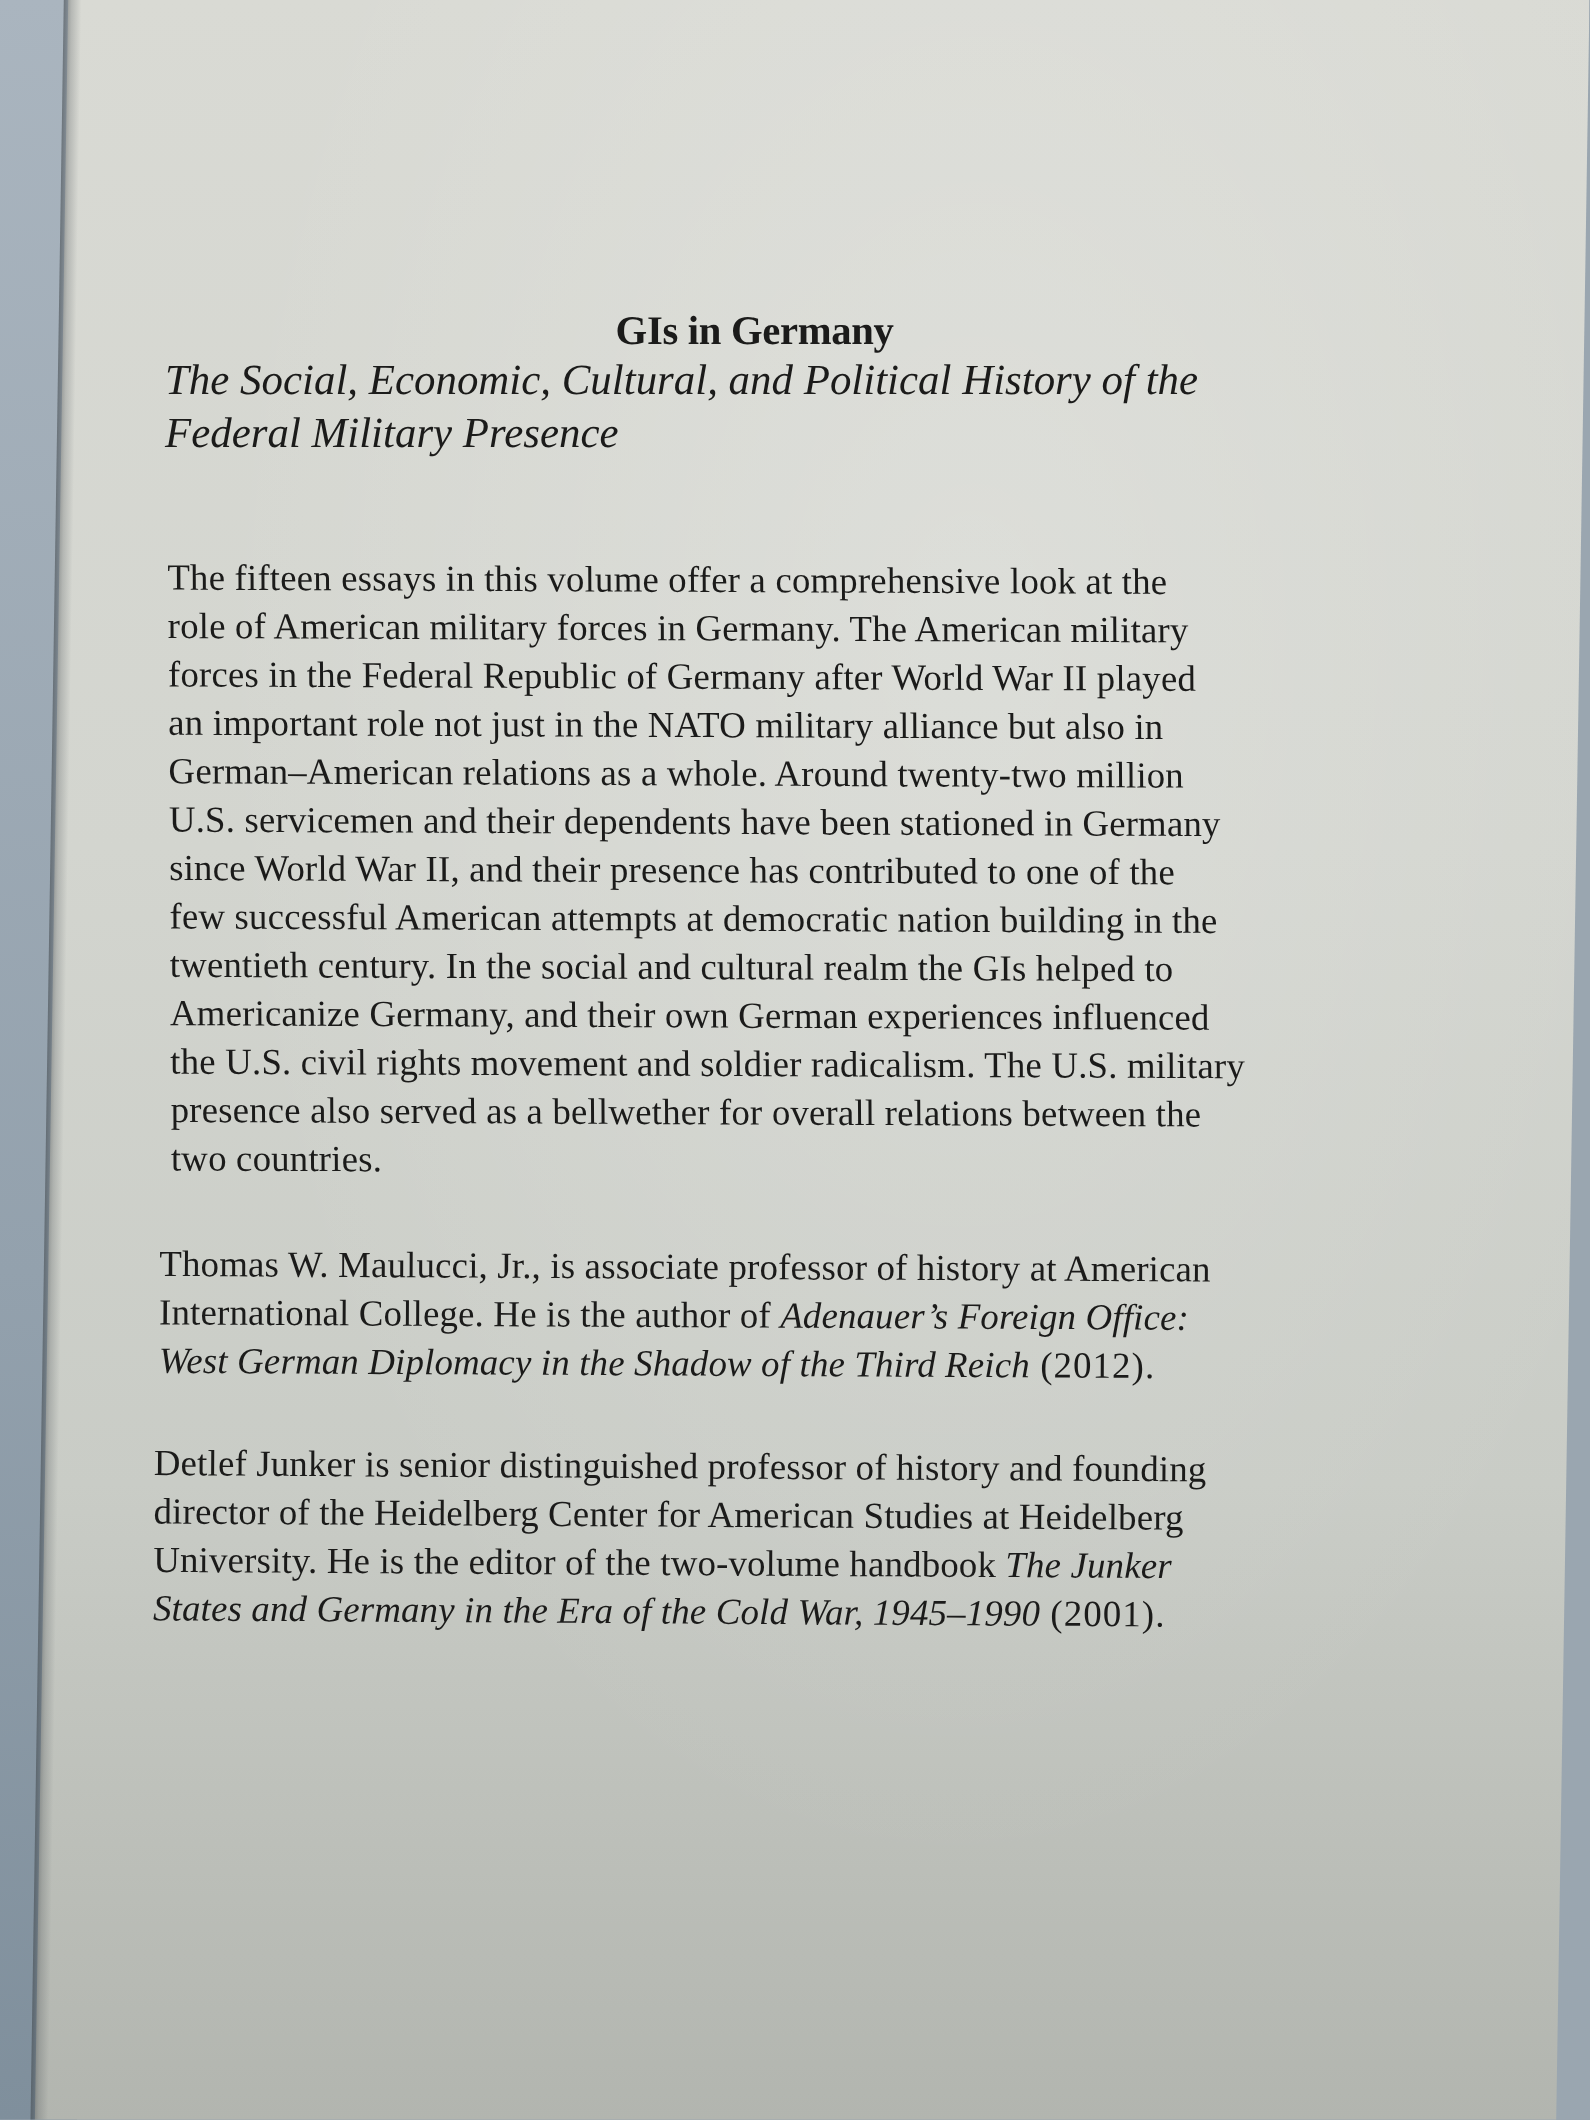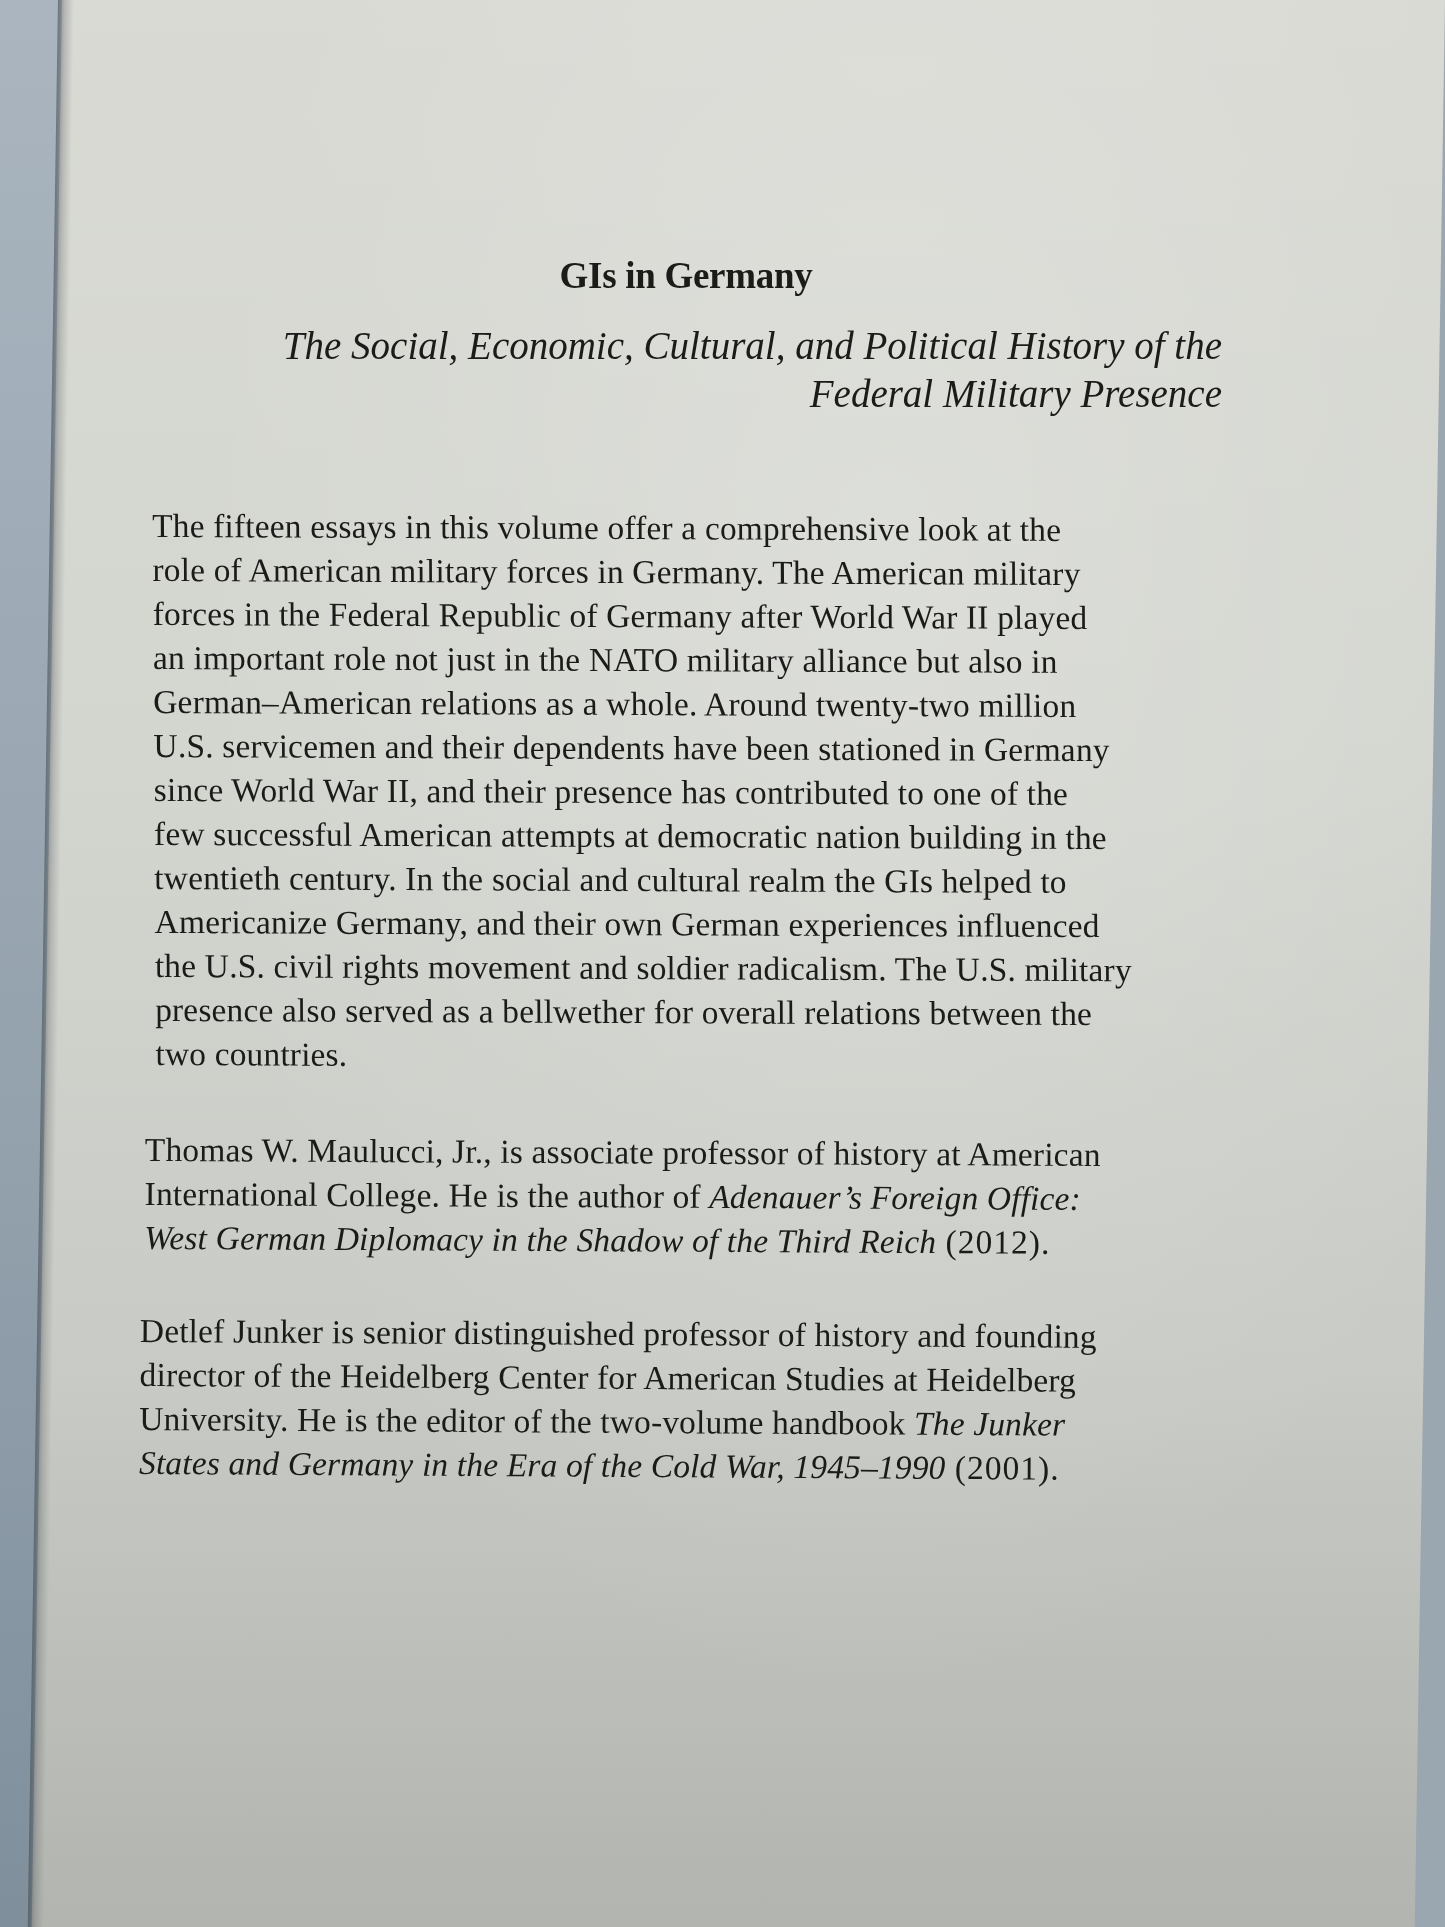--- a/index.html
+++ b/index.html
@@ -39,32 +39,32 @@
     transform-origin: top left;
   }
   .content {
     position: absolute;
     left: 0; top: 0;
     width: 1445px; height: 1927px;
     color: #1b1b1a;
   }
   .title {
     position: absolute;
-    top: 254px;
+    top: 280px;
     left: 0; width: 1372px;
     text-align: center;
     font-weight: bold;
     font-size: 37px;
     letter-spacing: -0.3px;
   }
   .subtitle {
     position: absolute;
     top: 322px;
     left: 150px; width: 1072px;
-    text-align: right;
+    text-align: left;
     font-style: italic;
     font-size: 39px;
     line-height: 48px;
   }
   .para {
     position: absolute;
     text-align: justify;
     text-align-last: left;
     font-size: 33.5px;
     line-height: 44px;

